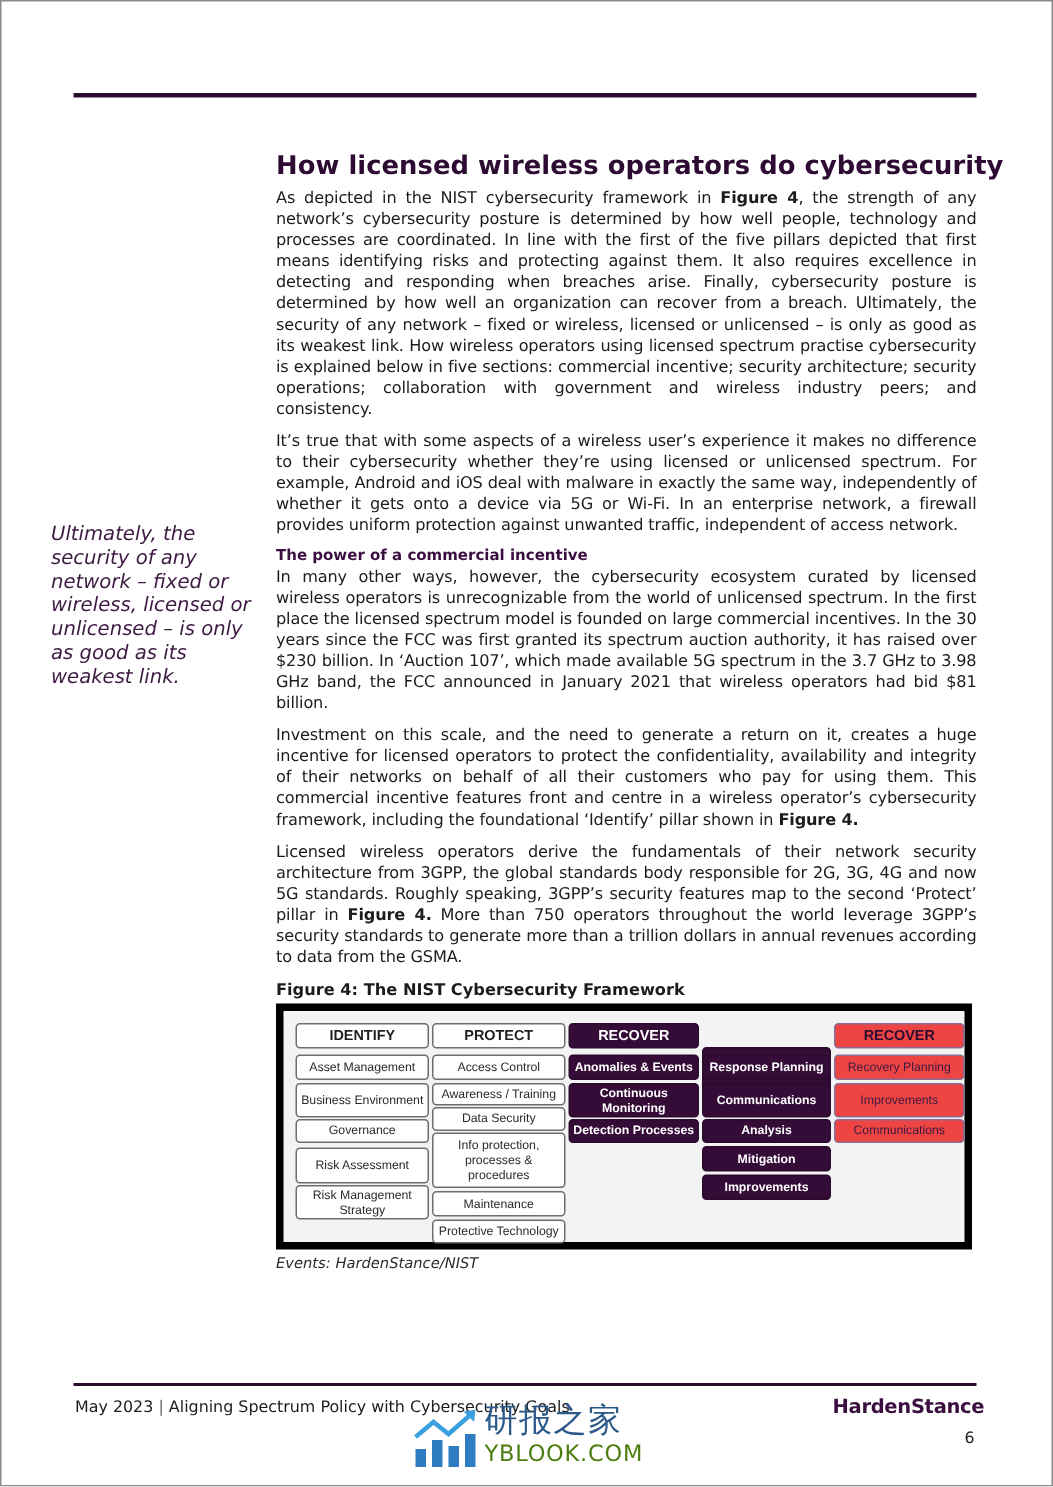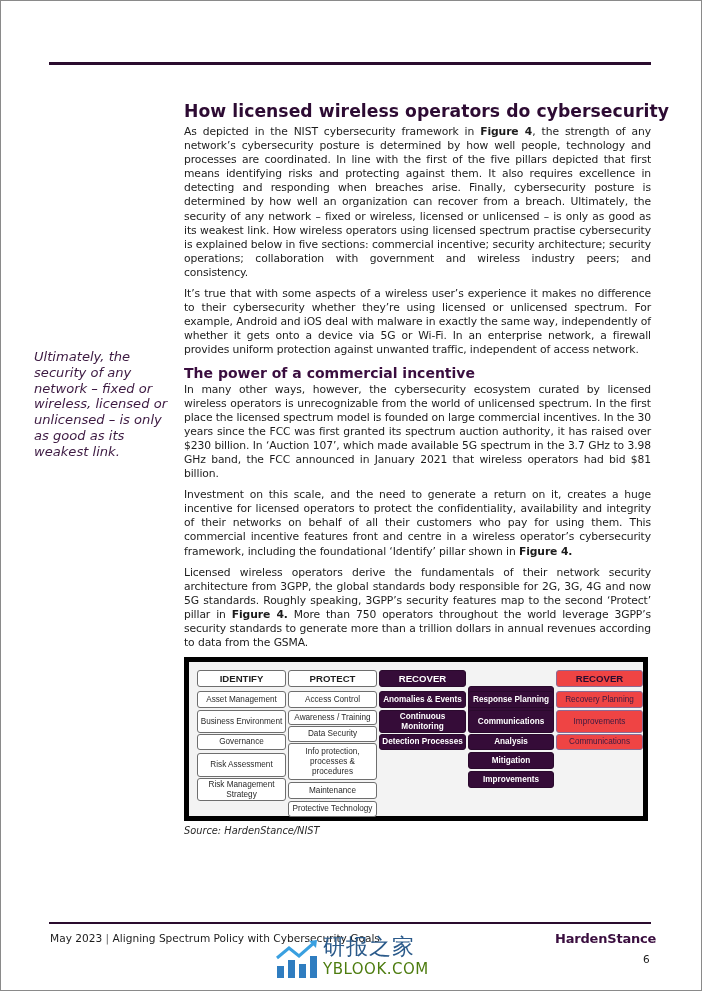--- a/index.html
+++ b/index.html
@@ -3,21 +3,21 @@
 <meta charset="utf-8">
 <style>
   html, body { margin: 0; padding: 0; background: #ffffff; }
   body { width: 702px; height: 991px; position: relative; overflow: hidden; font-family: "DejaVu Sans", sans-serif; color: #1a1a1a; }
   .page-frame { position: absolute; left: 0; top: 0; width: 700px; height: 989px; border: 1px solid #8a8a8a; }
   .top-rule { position: absolute; left: 49px; top: 62px; width: 602px; height: 3px; background: #2a0c2e; }
   .bottom-rule { position: absolute; left: 49px; top: 922px; width: 602px; height: 2px; background: #2a0c2e; }
 
   .main { position: absolute; left: 184px; top: 101px; width: 467px; }
   .h1 { font-family: "DejaVu Sans", sans-serif; font-weight: bold; font-size: 17.2px; color: #2d0b33; margin: 0 0 4px 0; letter-spacing: 0.05px; white-space: nowrap; }
-  .h2 { font-family: "DejaVu Sans", sans-serif; font-weight: bold; font-size: 14px; color: #3a0e3f; margin: 6px 0 2px 0; white-space: nowrap; }
+  .h2 { font-family: "DejaVu Sans", sans-serif; font-weight: bold; font-size: 10px; color: #3a0e3f; margin: 6px 0 2px 0; white-space: nowrap; }
   p.body { font-size: 10.75px; line-height: 14.1px; text-align: justify; margin: 0 0 7px 0; color: #1c1c1c; letter-spacing: -0.1px; }
   p.body b { font-weight: bold; }
 
   .pullquote { position: absolute; left: 34px; top: 349px; width: 135px; font-family: "DejaVu Sans", sans-serif; font-style: italic; font-size: 13.1px; line-height: 15.8px; color: #3d1a42; }
 
   .fig-title { font-weight: bold; font-size: 10.8px; color: #1c1c1c; margin: 8px 0 3px 0; white-space: nowrap; }
   .fig-box { position: relative; width: 464px; height: 164px; border: 5px solid #000000; background: #f3f3f3; box-sizing: border-box; }
   .cell { position: absolute; box-sizing: border-box; border-radius: 3px; display: flex; align-items: center; justify-content: center; text-align: center; font-family: "Liberation Sans", sans-serif; font-size: 8.2px; line-height: 10px; padding: 0 2px; }
   .light { background: #ffffff; border: 1px solid #6e6e6e; color: #2a2a2a; }
   .dark { background: #350c38; border: 1px solid #2a0a2d; color: #ffffff; font-weight: bold; }
@@ -52,20 +52,21 @@
   <p class="body"><span>As depicted in the NIST cybersecurity framework in </span><b>Figure 4</b><span>, the strength of any network’s cybersecurity posture is determined by how well people, technology and processes are coordinated. In line with the first of the five pillars depicted that first means identifying risks and protecting against them. It also requires excellence in detecting and responding when breaches arise. Finally, cybersecurity posture is determined by how well an organization can recover from a breach. Ultimately, the security of any network – fixed or wireless, licensed or unlicensed – is only as good as its weakest link. How wireless operators using licensed spectrum practise cybersecurity is explained below in five sections: commercial incentive; security architecture; security operations; collaboration with government and wireless industry peers; and consistency.</span></p>
 
   <p class="body">It’s true that with some aspects of a wireless user’s experience it makes no difference to their cybersecurity whether they’re using licensed or unlicensed spectrum. For example, Android and iOS deal with malware in exactly the same way, independently of whether it gets onto a device via 5G or Wi-Fi. In an enterprise network, a firewall provides uniform protection against unwanted traffic, independent of access network.</p>
 
   <h2 class="h2">The power of a commercial incentive</h2>
   <p class="body">In many other ways, however, the cybersecurity ecosystem curated by licensed wireless operators is unrecognizable from the world of unlicensed spectrum. In the first place the licensed spectrum model is founded on large commercial incentives. In the 30 years since the FCC was first granted its spectrum auction authority, it has raised over $230 billion. In ‘Auction 107’, which made available 5G spectrum in the 3.7 GHz to 3.98 GHz band, the FCC announced in January 2021 that wireless operators had bid $81 billion.</p>
   <p class="body"><span>Investment on this scale, and the need to generate a return on it, creates a huge incentive for licensed operators to protect the confidentiality, availability and integrity of their networks on behalf of all their customers who pay for using them. This commercial incentive features front and centre in a wireless operator’s cybersecurity framework, including the foundational ‘Identify’ pillar shown in </span><b>Figure 4.</b></p>
 
   <p class="body"><span>Licensed wireless operators derive the fundamentals of their network security architecture from 3GPP, the global standards body responsible for 2G, 3G, 4G and now 5G standards. Roughly speaking, 3GPP’s security features map to the second ‘Protect’ pillar in </span><b>Figure 4.</b><span> More than 750 operators throughout the world leverage 3GPP’s security standards to generate more than a trillion dollars in annual revenues according to data from the GSMA.</span></p>
 
+  <div class="fig-title">Figure 4: The NIST Cybersecurity Framework</div>
 
   <div class="fig-box">
 
     <div class="cell light hdr" style="left:8px;top:8px;width:89px;height:17px;">IDENTIFY</div>
     <div class="cell light" style="left:8px;top:29px;width:89px;height:17px;">Asset Management</div>
     <div class="cell light" style="left:8px;top:48px;width:89px;height:23px;">Business Environment</div>
     <div class="cell light" style="left:8px;top:72px;width:89px;height:16px;">Governance</div>
     <div class="cell light" style="left:8px;top:91px;width:89px;height:24px;">Risk Assessment</div>
     <div class="cell light" style="left:8px;top:116px;width:89px;height:23px;">Risk Management Strategy</div>
 
@@ -88,21 +89,21 @@
     <div class="cell dark" style="left:279px;top:72px;width:86px;height:16px;">Analysis</div>
     <div class="cell dark" style="left:279px;top:90px;width:86px;height:17px;">Mitigation</div>
     <div class="cell dark" style="left:279px;top:109px;width:86px;height:17px;">Improvements</div>
 
     <div class="cell lilac hdr" style="left:367px;top:8px;width:87px;height:17px;">RECOVER</div>
     <div class="cell lilac" style="left:367px;top:29px;width:87px;height:17px;">Recovery Planning</div>
     <div class="cell lilac" style="left:367px;top:48px;width:87px;height:23px;">Improvements</div>
     <div class="cell lilac" style="left:367px;top:72px;width:87px;height:16px;">Communications</div>
   </div>
 
-  <div class="source">Source: HardenStance/NIST</div>
+  <div class="source">Events: HardenStance/NIST</div>
 </div>
 
 <div class="bottom-rule"></div>
 <div class="footer-left"><span>May 2023</span> <span style="color:#666;">|</span> <span>Aligning Spectrum Policy with Cybersecurity Goals</span></div>
 
 <div class="watermark">
   <svg width="44" height="40" viewBox="0 0 44 40" style="position:absolute;left:0;top:2px;">
     <rect x="2" y="26" width="7" height="12" fill="#2f7dc0"></rect>
     <rect x="13" y="20" width="7" height="18" fill="#2f7dc0"></rect>
     <rect x="24" y="24" width="7" height="14" fill="#2f7dc0"></rect>

